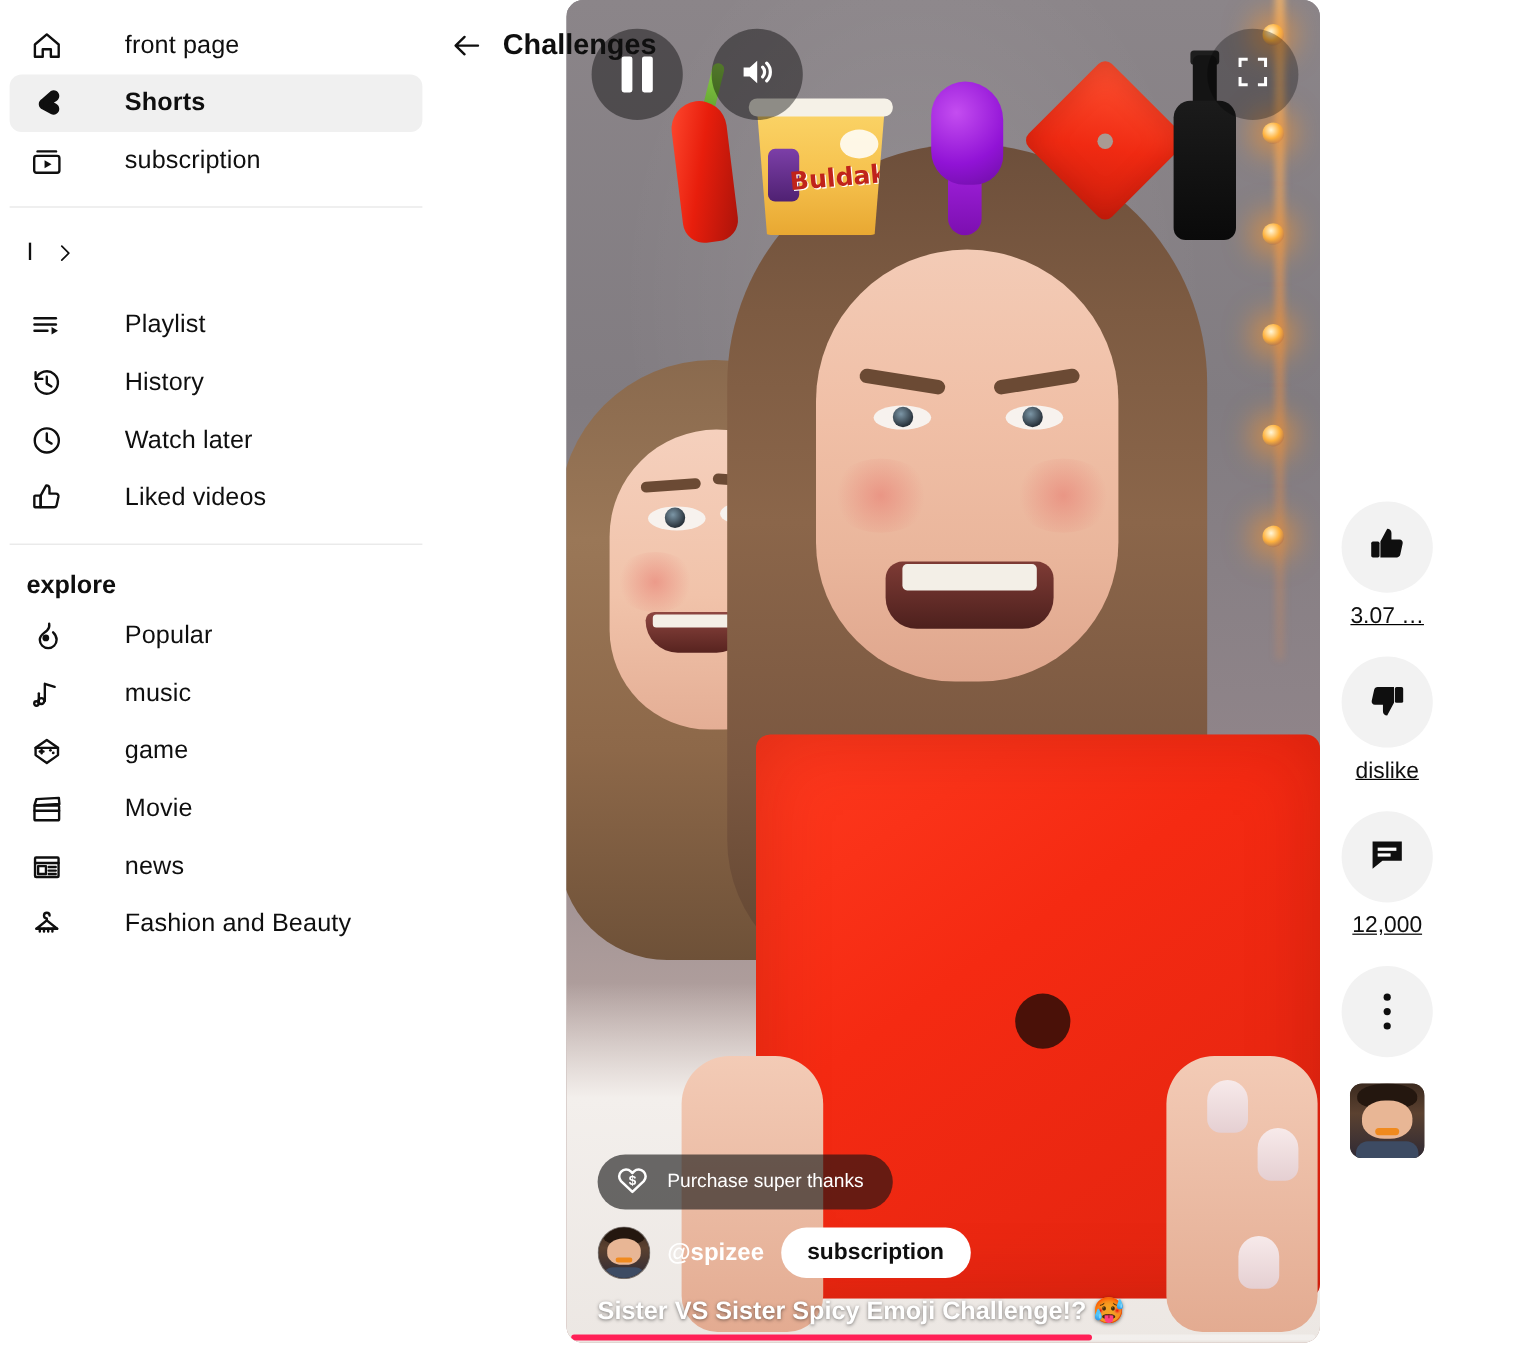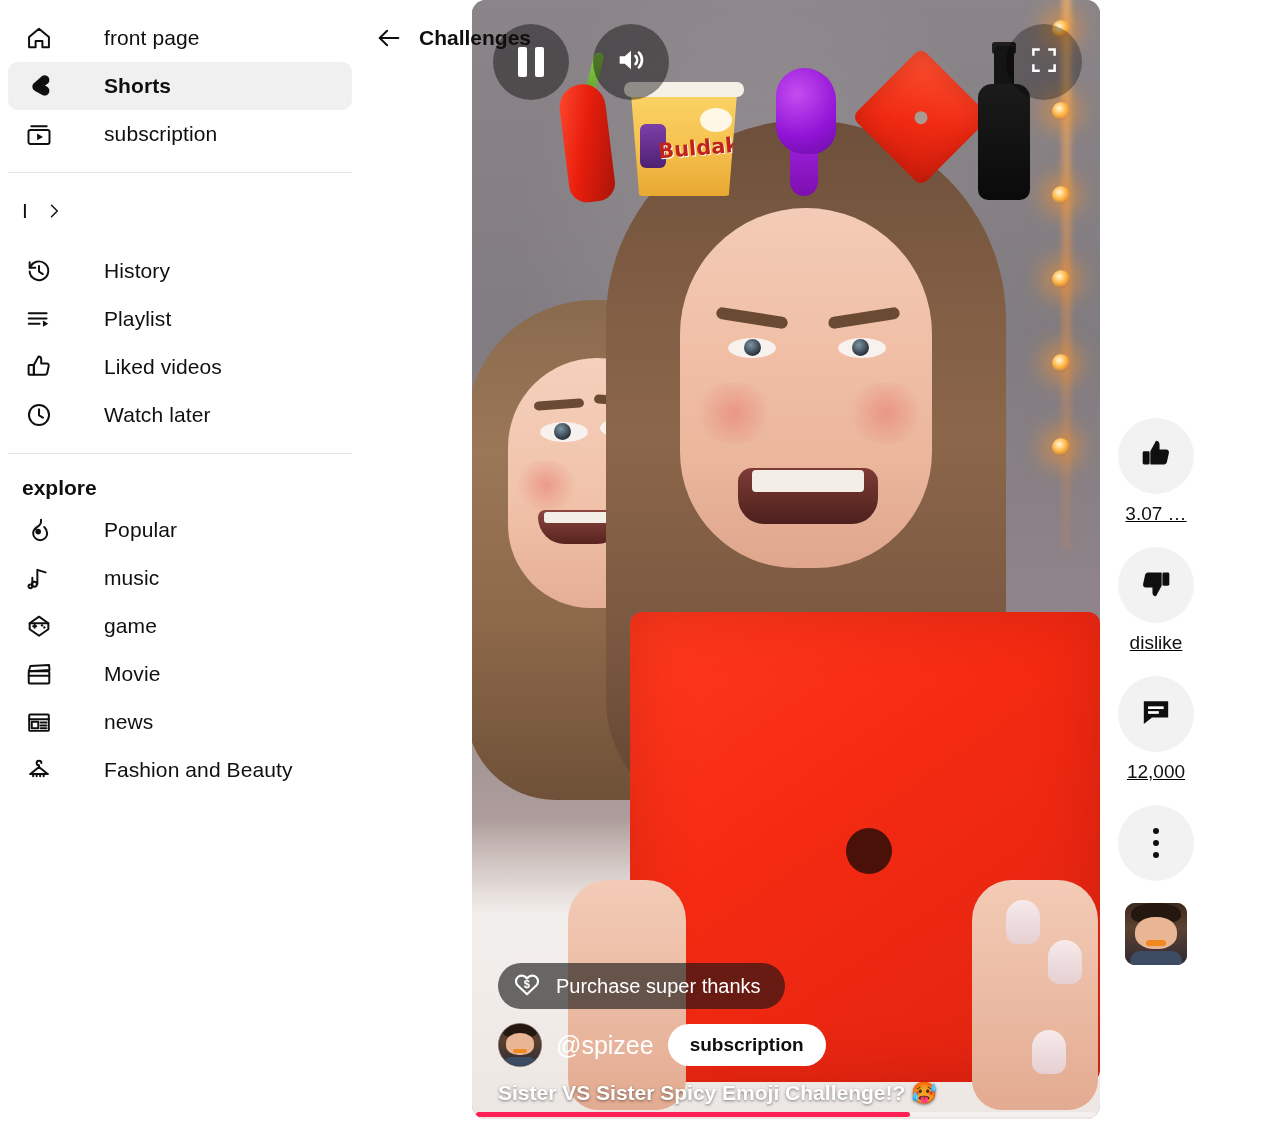--- a/index.html
+++ b/index.html
@@ -52,21 +52,21 @@
     stroke-linecap: round; stroke-linejoin: round;
   }
   svg.ico .fill { fill: #0f0f0f; stroke: none; }
 
   
   .top-header {
     position: absolute; left: 375px; top: 24px;
     display: flex; align-items: center; gap: 16px; z-index: 40;
   }
   .back-arrow { width: 28px; height: 28px; cursor: pointer; }
-  .hdr-title { font-size: 21px; font-weight: bold; color: #0f0f0f; }
+  .hdr-title { font-size: 24px; font-weight: bold; color: #0f0f0f; }
 
   
   .player {
     position: absolute; left: 472px; top: 0; width: 628px; height: 1119px;
     border-radius: 14px; overflow: hidden;
     background: linear-gradient(180deg,#8a8489 0%, #7e7a80 22%, #8d868a 45%, #b5a7a4 70%, #c9b6b2 100%);
   }
   .wall {
     position:absolute; inset:0;
     background:
@@ -252,27 +252,27 @@
 
   
   .overlay-bottom {
     position:absolute; left: 0; bottom: 0; width: 628px; padding: 0 26px 14px 26px; z-index: 25;
   }
   .thanks-pill {
     display:inline-flex; align-items:center; gap: 14px;
     height: 46px; padding: 0 24px 0 14px; border-radius: 23px;
     background: rgba(20,20,20,.62); cursor:pointer;
   }
-  .thanks-pill .txt { color:#fff; font-size: 20px; text-align: right; }
+  .thanks-pill .txt { color:#fff; font-size: 16px; text-align: right; }
   .chan-row { display:flex; align-items:center; gap: 14px; margin-top: 14px; }
   .avatar-sm {
     width: 44px; height: 44px; border-radius: 50%; overflow:hidden; flex:0 0 44px;
     background:#2a1f1a; position:relative; border: 1px solid rgba(255,255,255,.35);
   }
-  .chan-name { color:#fff; font-size: 25px; font-weight: normal; }
+  .chan-name { color:#fff; font-size: 20px; font-weight: bold; }
   .sub-btn {
     background:#fff; color:#0f0f0f; font-size: 19px; font-weight: bold;
     border:none; border-radius: 22px; padding: 10px 22px; cursor:pointer;
   }
   .vid-title {
     margin-top: 14px; color:#fff; font-size: 21px; font-weight: bold;
     text-shadow: 0 1px 3px rgba(0,0,0,.5);
   }
   .progress-wrap {
     position:absolute; left: 4px; bottom: 2px; width: 620px; height: 5px;
@@ -352,58 +352,58 @@
             <path d="M9 5l7 7-7 7"></path>
           </svg>
       </span>
     </div>
 
     <div style="height:12px"></div>
 
     <div class="nav-item">
       <span class="ic">
         <svg class="ico" width="28" height="28" viewBox="0 0 24 24">
-          <path d="M4 9.2V4.4M4 9.2h4.8"></path>
-          <path d="M4.4 9.2A8 8 0 1 1 4 12.5"></path>
-          <path d="M12 7.6v5l3.3 2"></path>
-        </svg>
-      </span>
-      <span class="lbl">History</span>
-    </div>
-
-    <div class="nav-item">
-      <span class="ic">
-        <svg class="ico" width="28" height="28" viewBox="0 0 24 24">
           <line x1="3.2" y1="7" x2="18.5" y2="7"></line>
           <line x1="3.2" y1="11.5" x2="18.5" y2="11.5"></line>
           <line x1="3.2" y1="16" x2="12.5" y2="16"></line>
           <path class="fill" d="M15.4 13.3v5.4l4.6-2.7z"></path>
         </svg>
       </span>
       <span class="lbl">Playlist</span>
     </div>
 
     <div class="nav-item">
       <span class="ic">
         <svg class="ico" width="28" height="28" viewBox="0 0 24 24">
+          <path d="M4 9.2V4.4M4 9.2h4.8"></path>
+          <path d="M4.4 9.2A8 8 0 1 1 4 12.5"></path>
+          <path d="M12 7.6v5l3.3 2"></path>
+        </svg>
+      </span>
+      <span class="lbl">History</span>
+    </div>
+
+    <div class="nav-item">
+      <span class="ic">
+        <svg class="ico" width="28" height="28" viewBox="0 0 24 24">
+          <circle cx="12" cy="12" r="8.6"></circle>
+          <path d="M12 7.1v5.2l3.4 2"></path>
+        </svg>
+      </span>
+      <span class="lbl">Watch later</span>
+    </div>
+
+    <div class="nav-item">
+      <span class="ic">
+        <svg class="ico" width="28" height="28" viewBox="0 0 24 24">
           <path d="M7.6 10.3 11.6 3c1.5 0 2.3 1 2.3 2.3v3.6h4.6c1.2 0 2 1 1.8 2.2l-1.3 6c-.2.9-1 1.5-1.9 1.5H7.6z"></path>
           <rect x="3.1" y="10.3" width="4.5" height="8.3" rx="0.7"></rect>
         </svg>
       </span>
       <span class="lbl">Liked videos</span>
-    </div>
-
-    <div class="nav-item">
-      <span class="ic">
-        <svg class="ico" width="28" height="28" viewBox="0 0 24 24">
-          <circle cx="12" cy="12" r="8.6"></circle>
-          <path d="M12 7.1v5.2l3.4 2"></path>
-        </svg>
-      </span>
-      <span class="lbl">Watch later</span>
     </div>
 
     <div style="height:14px"></div>
     <div class="divider"></div>
     <div style="height:22px"></div>
 
     <div class="section-head">explore</div>
 
     <div class="nav-item">
       <span class="ic">

